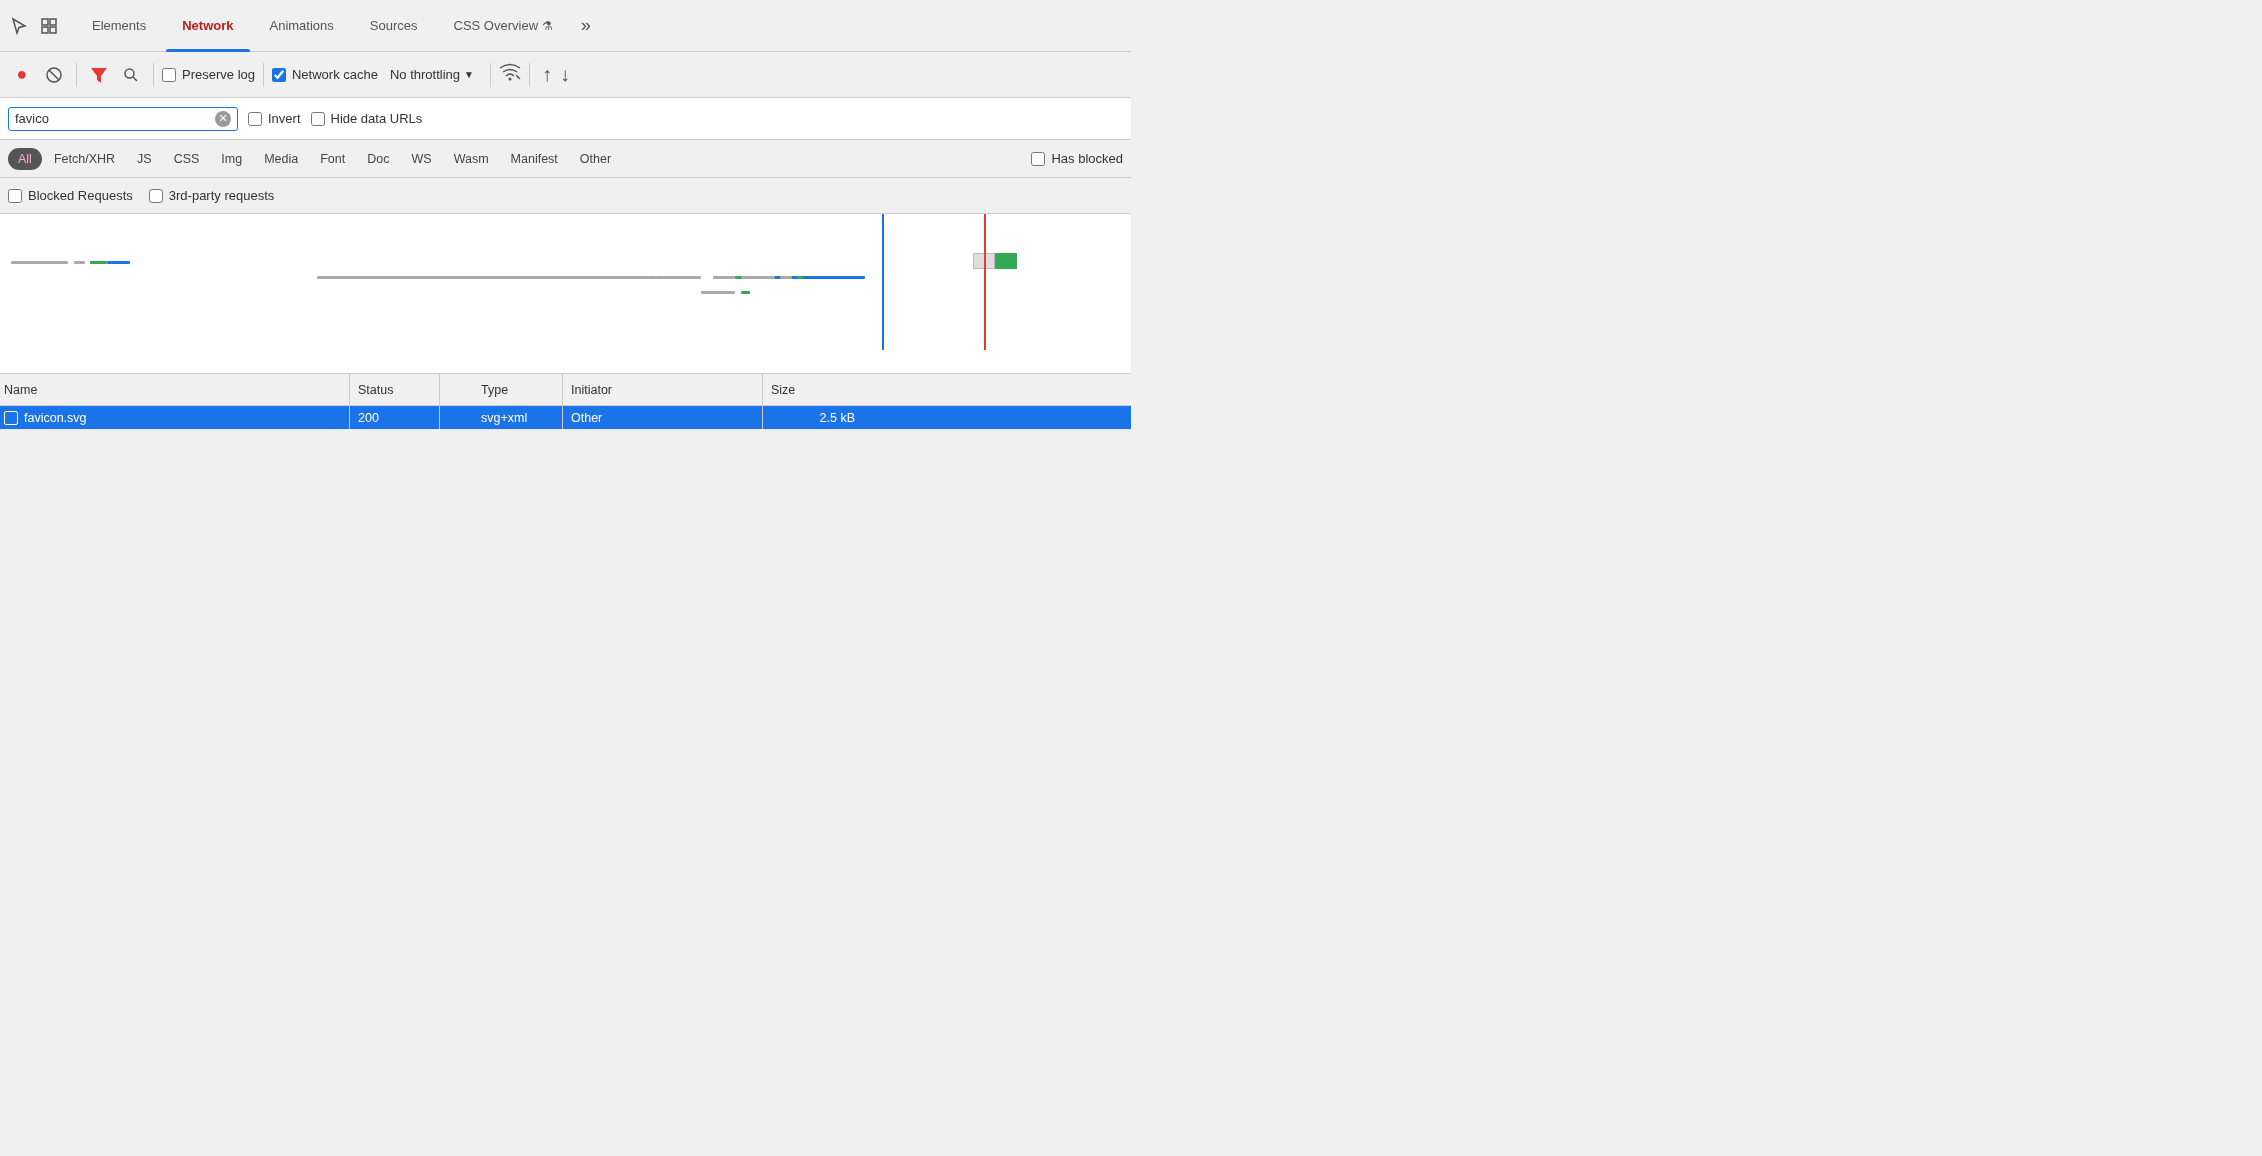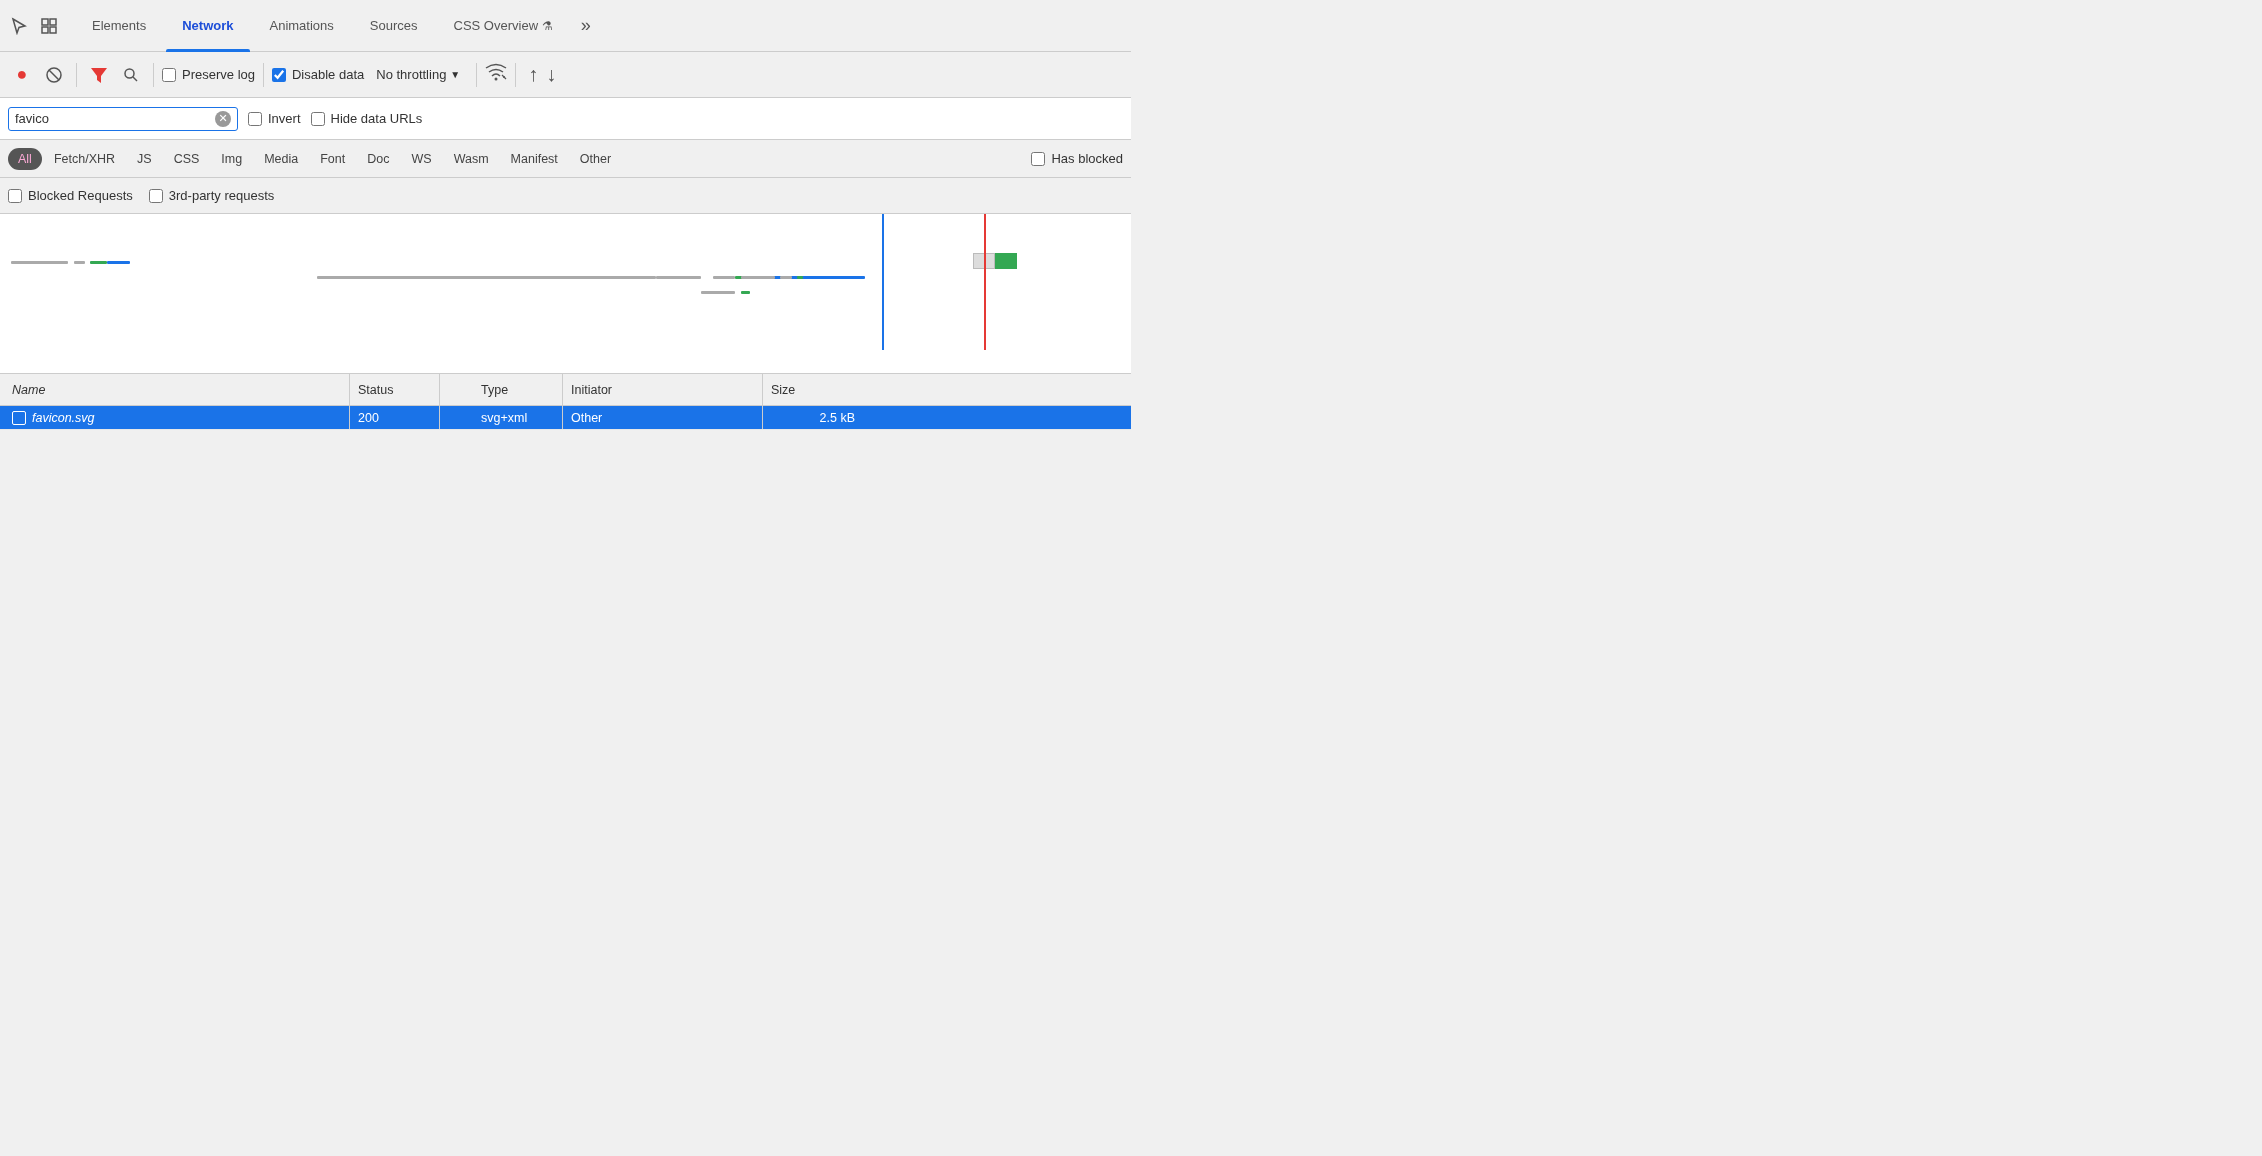--- a/index.html
+++ b/index.html
@@ -43,21 +43,21 @@
       height: 52px;
       display: flex;
       align-items: center;
       font-size: 13px;
       color: #555;
       cursor: pointer;
       position: relative;
       white-space: nowrap;
     }
     .tab-item.active {
-      color: #1d4ed8;
+      color: #b91c1c;
       font-weight: 600;
     }
     .tab-item.active::after {
       content: '';
       position: absolute;
       bottom: 0;
       left: 0;
       right: 0;
       height: 3px;
       background: #1a73e8;
@@ -305,21 +305,21 @@
     .table-header {
       display: flex;
       background: #f0f0f0;
       border-bottom: 1px solid #ccc;
       height: 32px;
       align-items: center;
       font-size: 12.5px;
       color: #333;
       font-weight: 500;
     }
-    .col-name { flex: 0 0 350px; padding-left: 12px; border-right: 1px solid #ccc; height: 100%; display: flex; align-items: center; font-style: italic; }
+    .col-name { flex: 0 0 350px; padding-left: 4px; border-right: 1px solid #ccc; height: 100%; display: flex; align-items: center; }
     .col-status { flex: 0 0 90px; padding-left: 8px; border-right: 1px solid #ccc; height: 100%; display: flex; align-items: center; }
     .col-type { flex: 0 0 90px; padding-left: 8px; border-right: 1px solid #ccc; height: 100%; display: flex; align-items: center; margin-left: 33px; }
     .col-initiator { flex: 0 0 200px; padding-left: 8px; border-right: 1px solid #ccc; height: 100%; display: flex; align-items: center; }
     .col-size { flex: 0 0 100px; padding-left: 8px; height: 100%; display: flex; align-items: center; }
 
     .table-row {
       display: flex;
       border-bottom: 1px solid #e8e8e8;
       height: 24px;
       align-items: center;
@@ -406,21 +406,21 @@
     </svg>
   </button>
   <div class="toolbar-divider"></div>
   <label class="toolbar-checkbox-label">
     <input type="checkbox" style="">
     <span>Preserve log</span>
   </label>
   <div class="toolbar-divider"></div>
   <label class="toolbar-checkbox-label">
     <input type="checkbox" checked="" style="accent-color: rgb(26, 115, 232);">
-    <span>Disable data</span>
+    <span>Network cache</span>
   </label>
   <button class="no-throttling-btn">
     <span>No throttling</span>
     <span style="font-size:10px;">▼</span>
   </button>
   <div class="toolbar-divider"></div>
   <div class="wifi-icon">
     <svg width="22" height="18" viewBox="0 0 22 18">
       <path d="M1 5 Q11 -2 21 5" stroke="#555" stroke-width="1.5" fill="none"></path>
       <path d="M4 9 Q11 4 18 9" stroke="#555" stroke-width="1.5" fill="none"></path>

